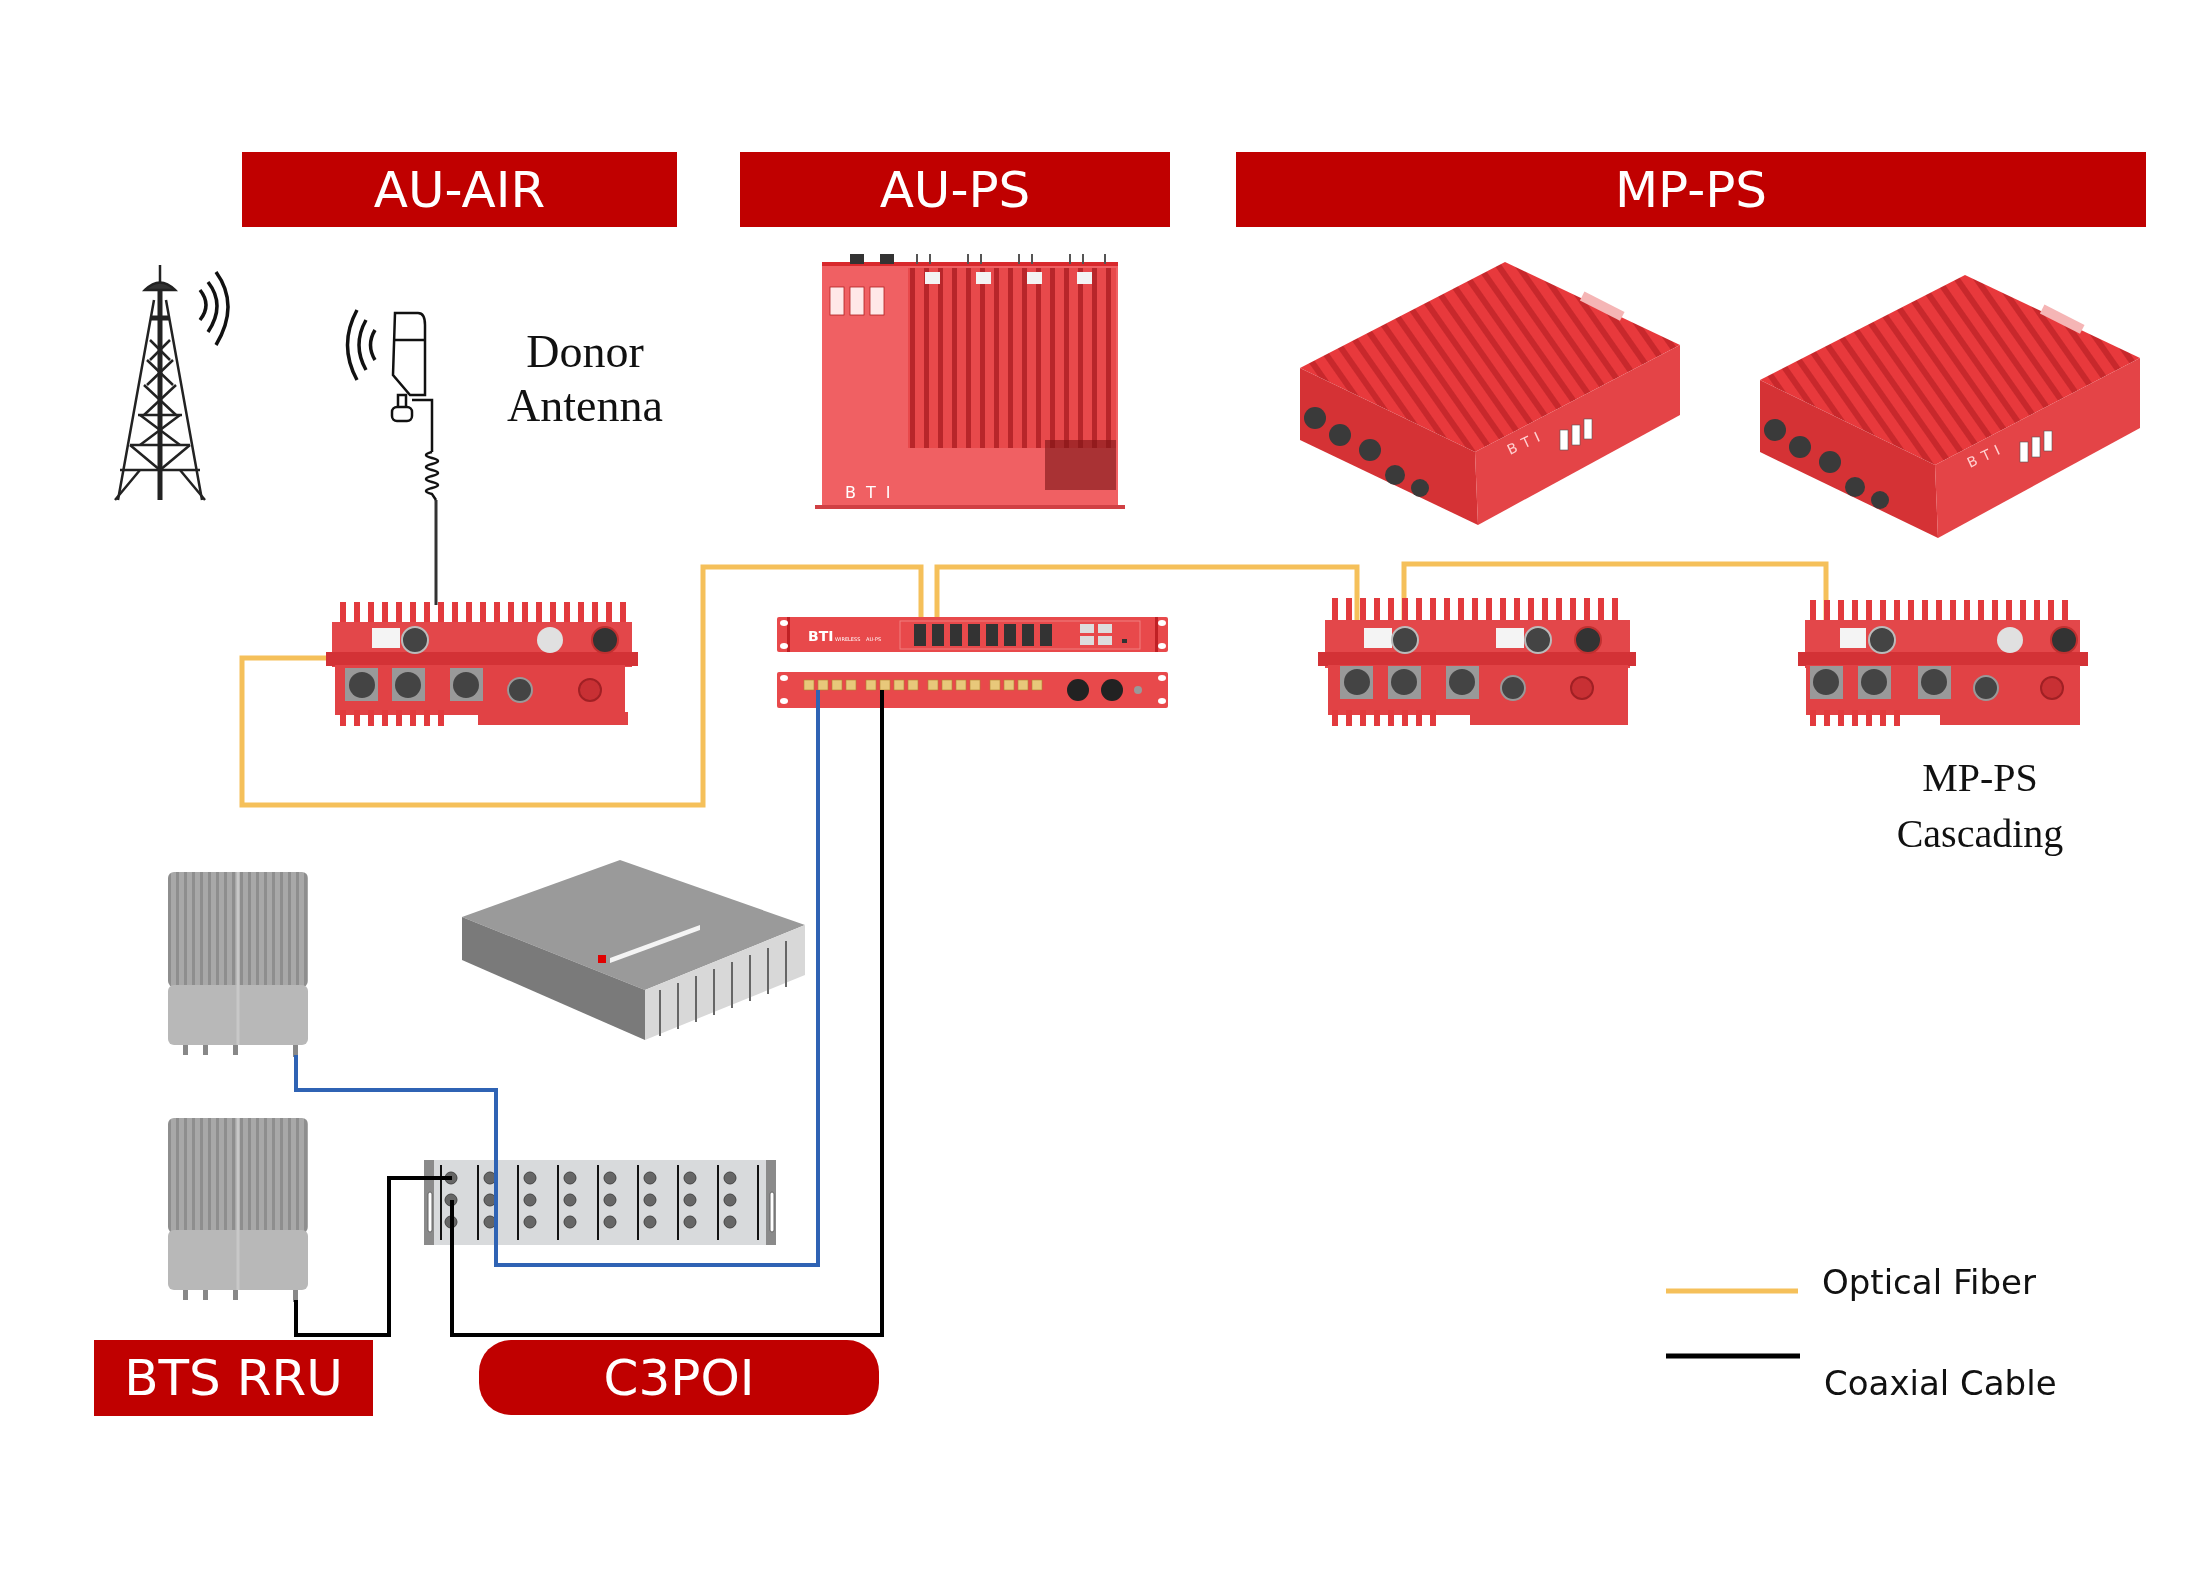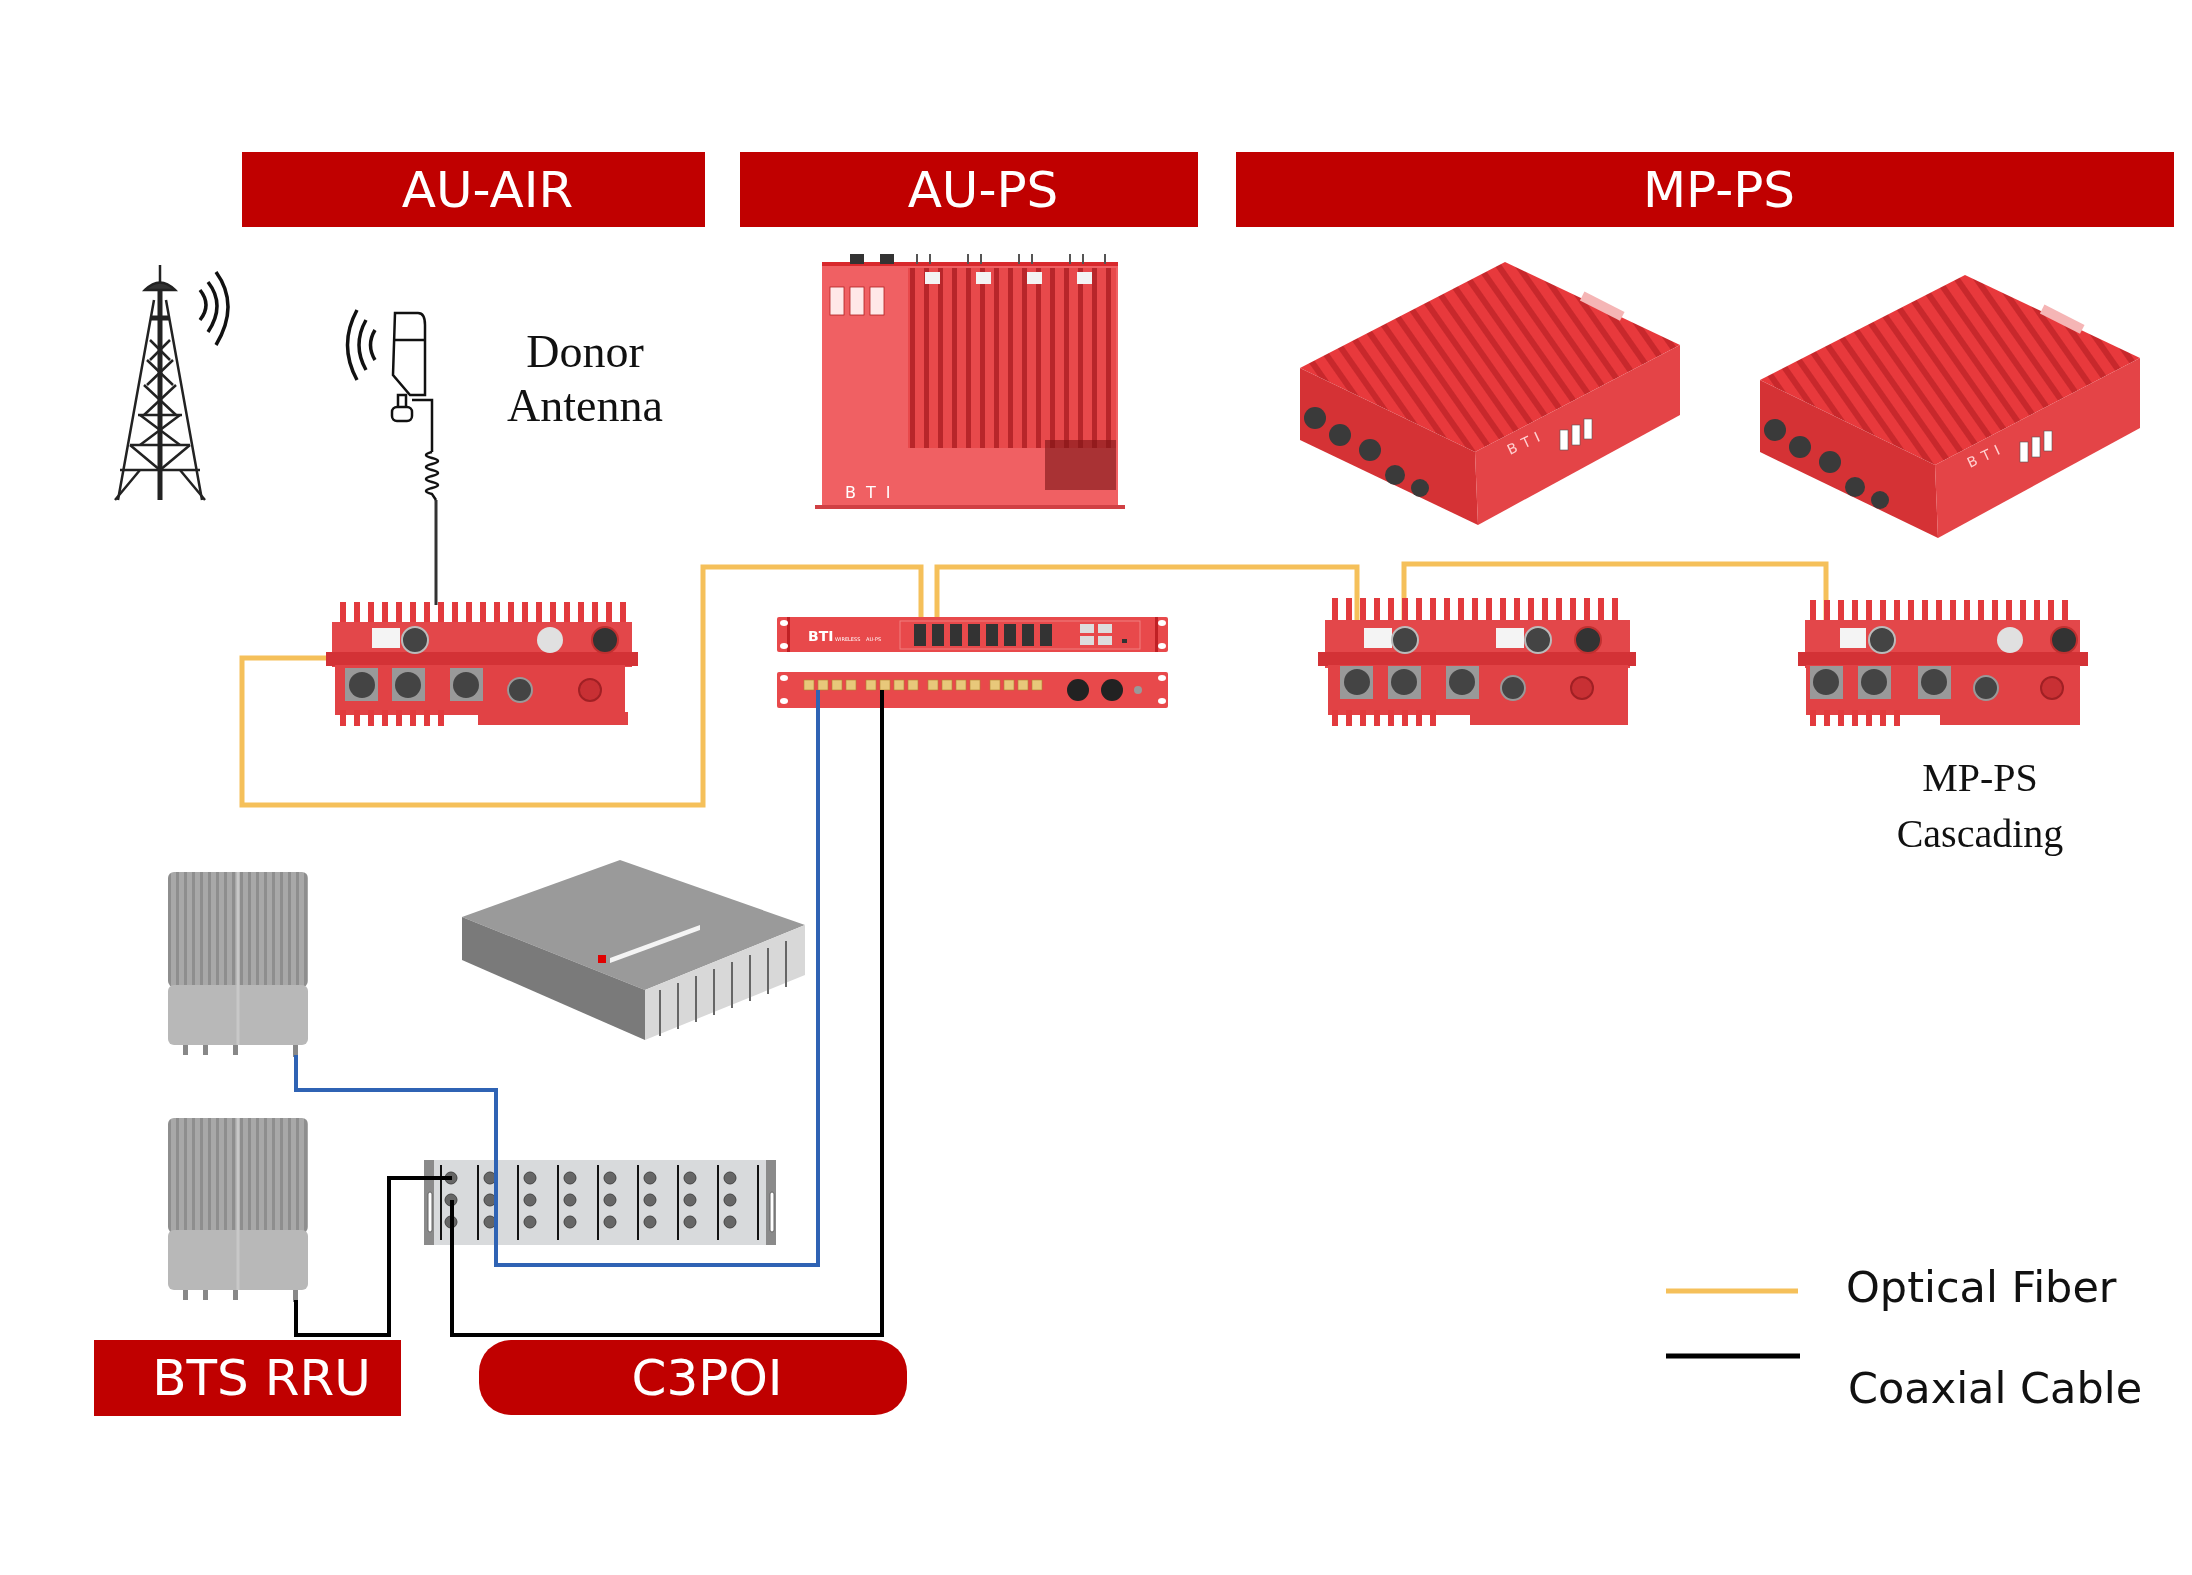--- a/index.html
+++ b/index.html
@@ -1,20 +1,20 @@
 <!DOCTYPE html>
 <html><head>
 <meta charset="utf-8">
 <style>
   html, body { margin:0; padding:0; background:#ffffff; }
   body { width:2192px; height:1575px; position:relative; overflow:hidden; font-family:"DejaVu Sans", sans-serif; }
-  .label-bar { position:absolute; background:#c00000; color:#ffffff; display:flex; align-items:center; justify-content:center; font-size:50px; font-family:"DejaVu Sans", sans-serif; letter-spacing:0;padding-left:28px; }
+  .label-bar { position:absolute; background:#c00000; color:#ffffff; display:flex; align-items:center; justify-content:center; font-size:50px; font-family:"DejaVu Sans", sans-serif; letter-spacing:0; }
   .caption { position:absolute; color:#111; font-family:Liberation Serif, serif; text-align:center; line-height:1.18; }
   svg.layer { position:absolute; left:0; top:0; }
-  .legend-text { position:absolute; font-size:43px; color:#111; font-family:"DejaVu Sans", sans-serif;margin-left:24px; }
+  .legend-text { position:absolute; font-size:34px; color:#111; font-family:"DejaVu Sans", sans-serif; }
 </style>
 </head>
 <body>
 
 <div class="label-bar" style="left:242px;top:152px;width:435px;height:75px;">AU-AIR</div>
 <div class="label-bar" style="left:740px;top:152px;width:430px;height:75px;">AU-PS</div>
 <div class="label-bar" style="left:1236px;top:152px;width:910px;height:75px;">MP-PS</div>
 <div class="label-bar" style="left:94px;top:1340px;width:279px;height:76px;">BTS RRU</div>
 <div class="label-bar" style="left:479px;top:1340px;width:400px;height:75px;border-radius:32px;">C3POI</div>
 

